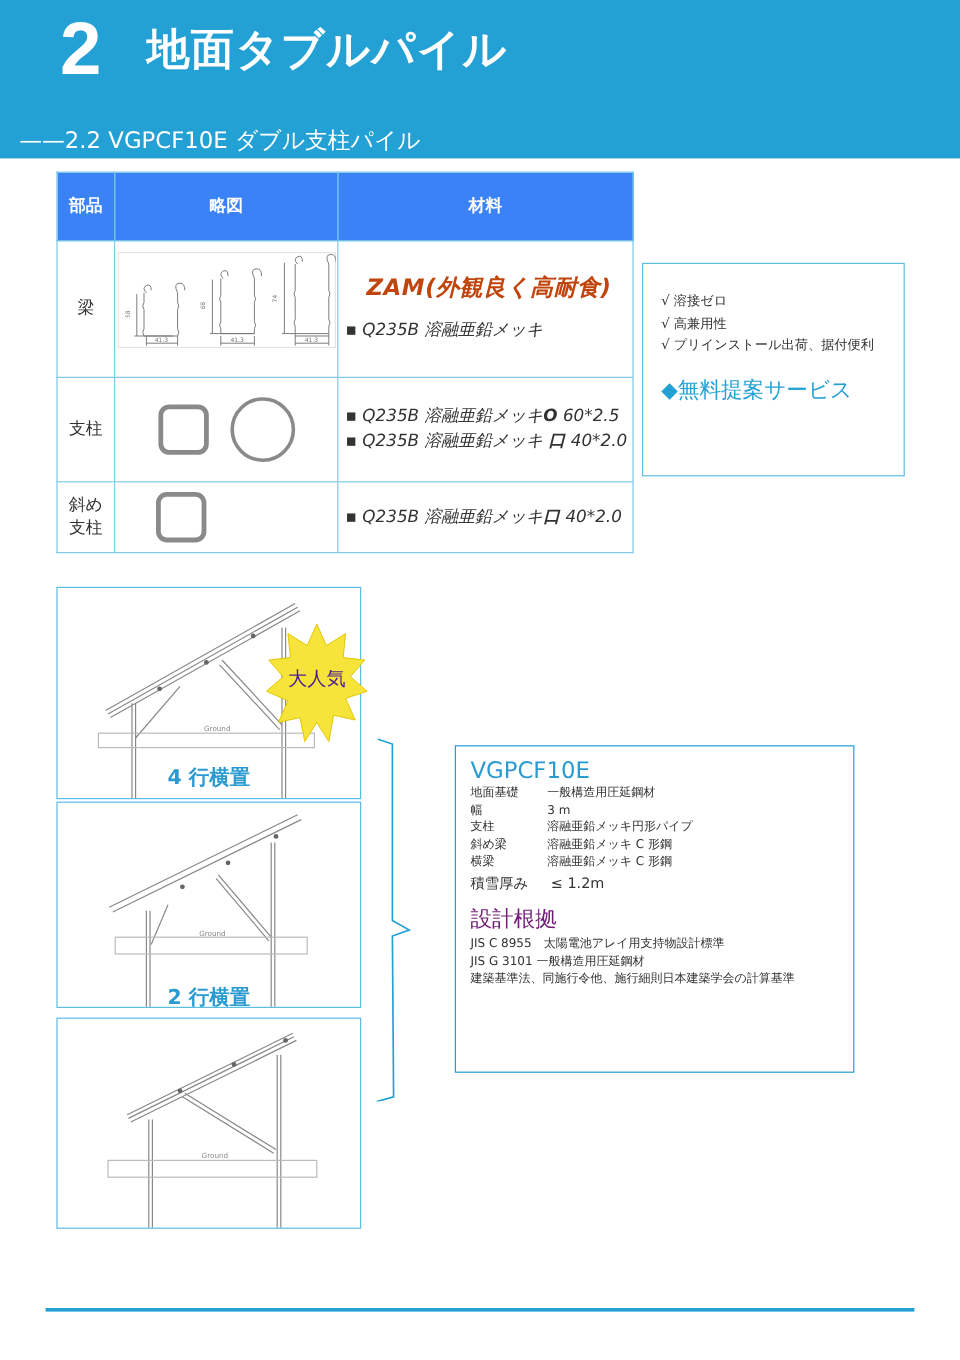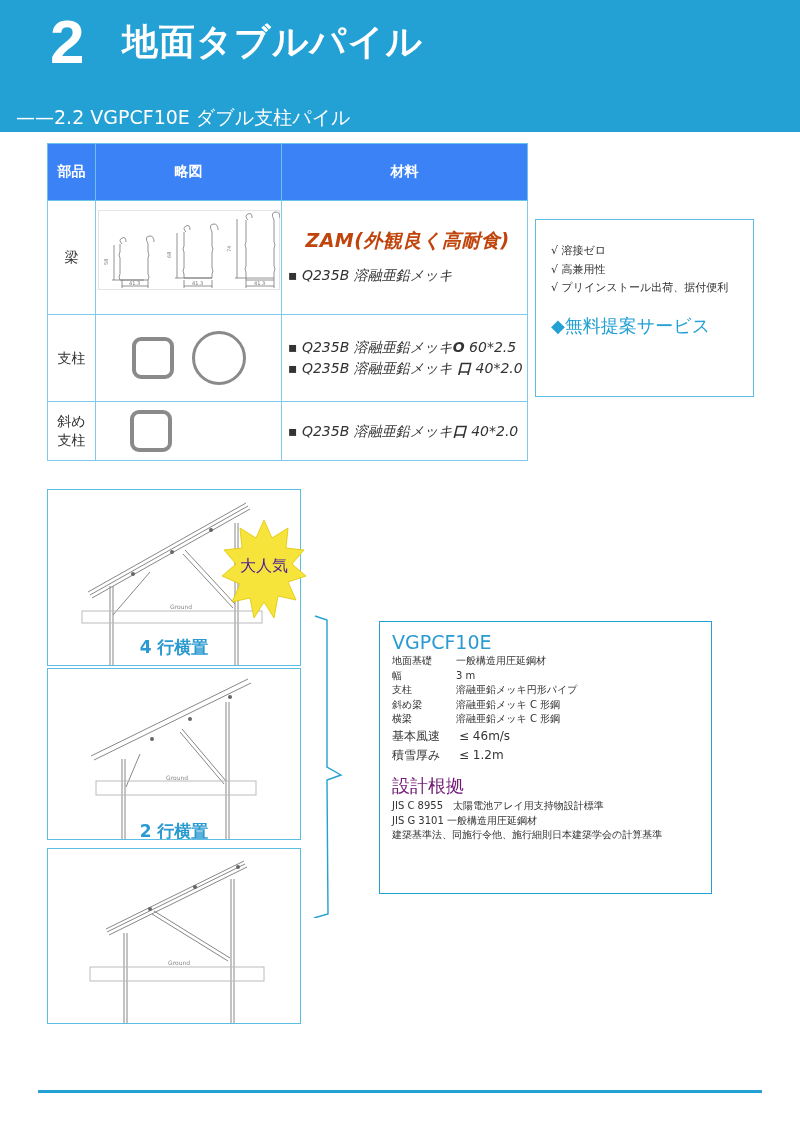--- a/index.html
+++ b/index.html
@@ -208,24 +208,20 @@
     </div>
   <div class="row">
       <span class="k">斜め梁</span>
       <span>溶融亜鉛メッキ C 形鋼</span>
     </div>
   <div class="row">
       <span class="k">横梁</span>
       <span>溶融亜鉛メッキ C 形鋼</span>
     </div>
   <div class="row big">
-      <span class="k">基本風速</span>
-      <span>≤ 46m/s</span>
-    </div>
-  <div class="row big">
       <span class="k">積雪厚み</span>
       <span>≤ 1.2m</span>
     </div>
   <div class="basis">設計根拠</div>
   <div class="std">JIS C 8955　太陽電池アレイ用支持物設計標準</div>
   <div class="std">JIS G 3101 一般構造用圧延鋼材</div>
   <div class="std">建築基準法、同施行令他、施行細則日本建築学会の計算基準</div>
 </div>
 
 <div class="bottom-rule"></div>

